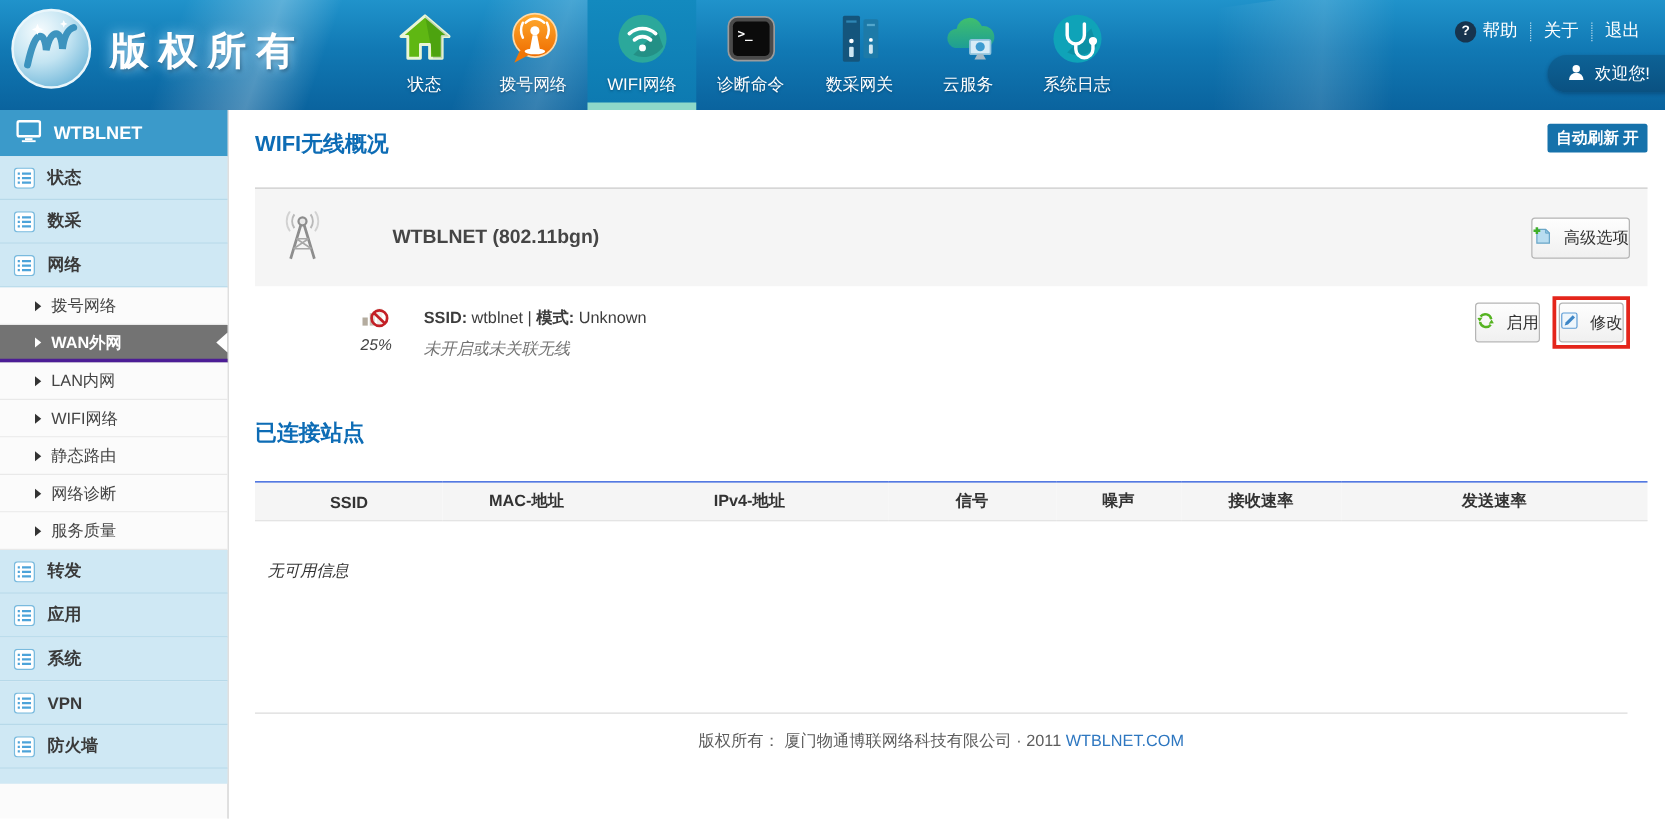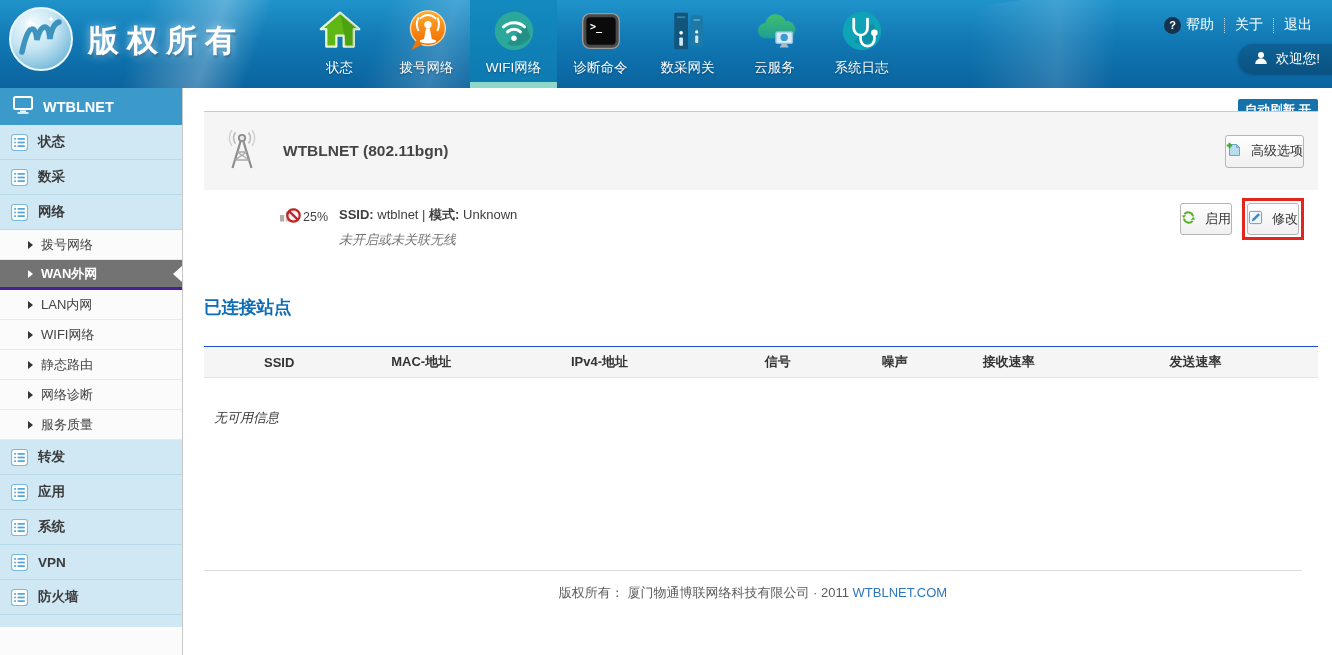--- a/index.html
+++ b/index.html
@@ -46,27 +46,27 @@
   .side-item.sub.selected::after { content:""; position:absolute; right:0; top:50%; margin-top:-8px; width:0; height:0;
       border-top:8px solid transparent; border-bottom:8px solid transparent; border-right:9px solid #fff; }
   .side-filler { height:12px; background:#cfe8f4; }
   .licon { width:17px; height:17px; flex:0 0 auto; }
 
   
   .main { flex:1; position:relative; background:#fff; padding:0 14px 0 21px; }
   .page-title { margin-top:15px; font-size:17.5px; font-weight:bold; color:#0d6cb5; }
   .autorefresh { position:absolute; top:11px; right:14px; background:#1672ab; color:#fff; font-weight:bold; font-size:12.5px; padding:3px 7px; border-radius:2px; cursor:pointer; }
 
-  .section-band { margin-top:23px; height:79px; background:#f5f5f5; border-top:1px solid #cbcbcb; display:flex; align-items:center; position:relative; }
+  .section-band { margin-top:23px; height:79px; background:#f5f5f5; border-top:1px solid #cbcbcb; display:flex; align-items:center; position:relative;gap:31px; }
   .band-icon { margin-left:20px; }
   .band-title { margin-left:23px; font-size:15.5px; font-weight:bold; color:#454545; }
   .band-btn { position:absolute; right:14px; }
 
   .wifi-row { display:flex; align-items:flex-start; padding:13px 0 18px; position:relative; }
-  .sig-block { margin-left:75px; width:44px; display:flex; flex-direction:row; align-items:center; }
+  .sig-block { margin-left:75px; width:44px; display:flex; flex-direction:column; align-items:center;font-style:italic; }
   .sig-pct { margin-top:3px; font-size:12.5px; color:#444; }
   .wifi-info { margin-left:16px; padding-top:3px; }
   .wifi-line1 { font-size:13px; color:#3d3d3d; }
   .wifi-line1 b { font-weight:bold; }
   .wifi-line2 { margin-top:7px; font-style:italic; font-size:13px; color:#737373; }
   .row-buttons { position:absolute; right:14px; top:8px; display:flex; align-items:center; gap:10px; }
 
   .btn { display:inline-flex; align-items:center; gap:9px; padding:6px 0; font-size:13px; color:#333;
       background:linear-gradient(180deg,#fefefe,#f0f0f0); border:1px solid #b5b5b5; border-radius:3px; cursor:pointer; white-space:nowrap; }
   .btn svg { flex:0 0 auto; }
@@ -378,20 +378,21 @@
               <line x1="3" y1="11.4" x2="4.6" y2="11.4"></line>
               <line x1="6.2" y1="11.4" x2="13" y2="11.4"></line>
             </g>
           </svg></span>
       <span>防火墙</span>
     </div>
     <div class="side-filler"></div>
   </div>
 
   <div class="main">
+    <div class="page-title">WIFI无线概况</div>
     <div class="autorefresh">自动刷新 开</div>
 
     <div class="section-band">
       <span class="band-icon">
         <svg width="36" height="40" viewBox="0 0 36 40">
           <circle cx="18" cy="8" r="3.2" fill="#e8e8e8" stroke="#8d8d8d" stroke-width="1.8"></circle>
           <path d="M11.5 2.5 a9.5 9.5 0 0 0 0 11 M24.5 2.5 a9.5 9.5 0 0 1 0 11" stroke="#b9b9b9" stroke-width="1.6" fill="none"></path>
           <path d="M8 0 a13.5 13.5 0 0 0 0 16 M28 0 a13.5 13.5 0 0 1 0 16" stroke="#d2d2d2" stroke-width="1.5" fill="none"></path>
           <path d="M16.6 11.2 L8.5 38 M19.4 11.2 L27.5 38" stroke="#8d8d8d" stroke-width="2.2"></path>
           <path d="M13.2 22 h9.6 M10.8 30 h14.4 M13.2 22 L25.2 30 M22.8 22 L10.8 30" stroke="#a8a8a8" stroke-width="1.3"></path>

